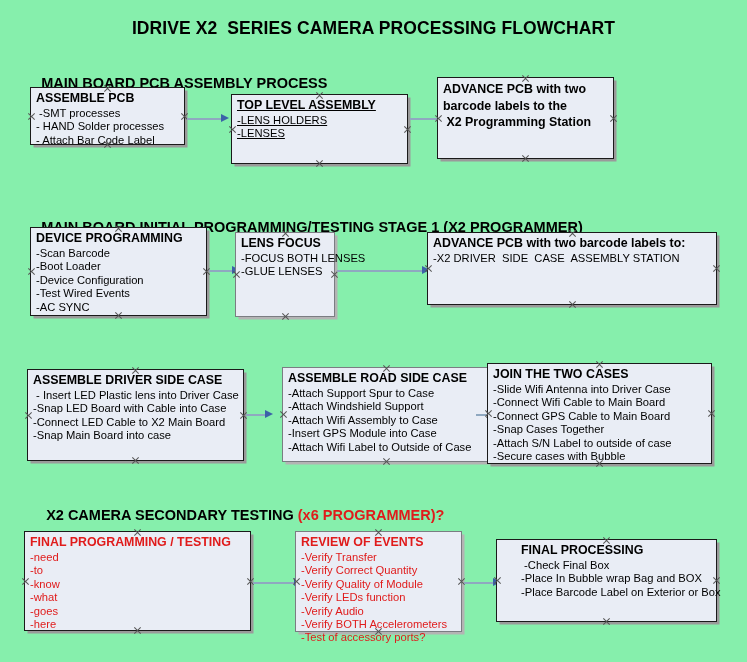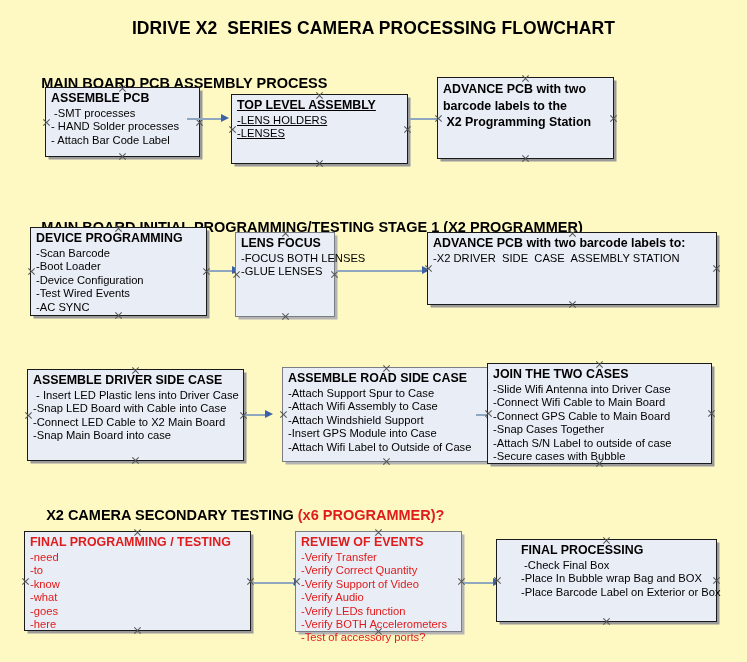--- a/index.html
+++ b/index.html
@@ -9,21 +9,21 @@
     background: #ffffff;
   }
   body {
     font-family: "Liberation Sans", sans-serif;
     color: #000000;
   }
   #canvas {
     position: relative;
     width: 747px;
     height: 662px;
-    background: #fef9c3;
+    background: #86efac;
     overflow: hidden;
   }
 
   
   .doc-title {
     position: absolute;
     left: 0;
     top: 18px;
     width: 747px;
     text-align: center;
@@ -137,21 +137,21 @@
 <body>
 
 <div id="canvas">
 
   <div class="doc-title">IDRIVE X2  SERIES CAMERA PROCESSING FLOWCHART</div>
 
   <div class="section-title" style="left:25px; top:59px;">
     <span>MAIN BOARD PCB ASSEMBLY PROCESS</span>
   </div>
 
-  <div class="node" style="left:30px; top:87px; width:155px; height:70px;margin-left:15px;">
+  <div class="node" style="left:30px; top:87px; width:155px; height:58px;">
     <div class="node-title">ASSEMBLE PCB</div>
     <div class="node-line"> -SMT processes</div>
     <div class="node-line">- HAND Solder processes</div>
     <div class="node-line">- Attach Bar Code Label</div>
     <span class="handle" style="left:50%; top:0;"></span>
     <span class="handle" style="left:50%; top:100%;"></span>
     <span class="handle" style="left:0;   top:50%;"></span>
     <span class="handle" style="left:100%;top:50%;"></span>
   </div>
 
@@ -247,22 +247,22 @@
   </div>
 
   <div class="conn" style="left:246px; top:409px; width:28px;">
     <div class="shaft" style="width:20px;"></div>
     <div class="head" style="left:19px;"></div>
   </div>
 
   <div class="node gray-border" style="left:266px; top:367px; width:208px; height:95px;margin-left:16px;">
     <div class="node-title">ASSEMBLE ROAD SIDE CASE</div>
     <div class="node-line">-Attach Support Spur to Case</div>
+    <div class="node-line">-Attach Windshield Support</div>
     <div class="node-line">-Attach Wifi Assembly to Case</div>
-    <div class="node-line">-Attach Windshield Support</div>
     <div class="node-line">-Insert GPS Module into Case</div>
     <div class="node-line">-Attach Wifi Label to Outside of Case</div>
     <span class="handle" style="left:50%; top:0;"></span>
     <span class="handle" style="left:50%; top:100%;"></span>
     <span class="handle" style="left:0;   top:50%;"></span>
     <span class="handle" style="left:100%;top:50%;"></span>
   </div>
 
   <div class="conn" style="left:476px; top:409px; width:26px;">
     <div class="shaft" style="width:18px;"></div>
@@ -303,23 +303,23 @@
 
   <div class="conn" style="left:253px; top:577px; width:50px;">
     <div class="shaft" style="width:42px;"></div>
     <div class="head" style="left:41px;"></div>
   </div>
 
   <div class="node gray-border red" style="left:295px; top:531px; width:167px; height:101px;">
     <div class="node-title">REVIEW OF EVENTS</div>
     <div class="node-line">-Verify Transfer</div>
     <div class="node-line">-Verify Correct Quantity</div>
-    <div class="node-line">-Verify Support of Video</div>
+    <div class="node-line">-Verify Quality of Module</div>
+    <div class="node-line">-Verify LEDs function</div>
     <div class="node-line">-Verify Audio</div>
-    <div class="node-line">-Verify LEDs function</div>
     <div class="node-line">-Verify BOTH Accelerometers</div>
     <div class="overflow-line" style="top:99px;">-Test of accessory ports?</div>
     <span class="handle" style="left:50%; top:0;"></span>
     <span class="handle" style="left:50%; top:100%;"></span>
     <span class="handle" style="left:0;   top:50%;"></span>
     <span class="handle" style="left:100%;top:50%;"></span>
   </div>
 
   <div class="conn" style="left:464px; top:577px; width:38px;">
     <div class="shaft" style="width:30px;"></div>

